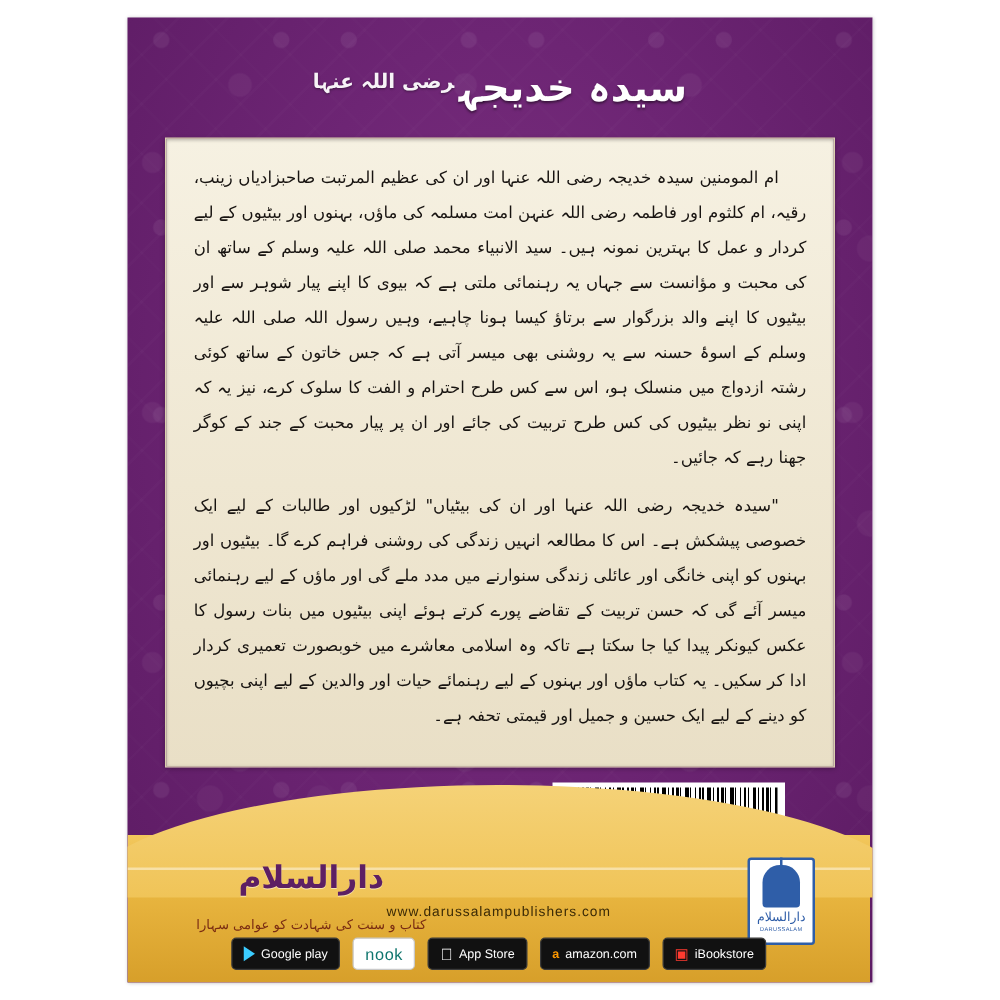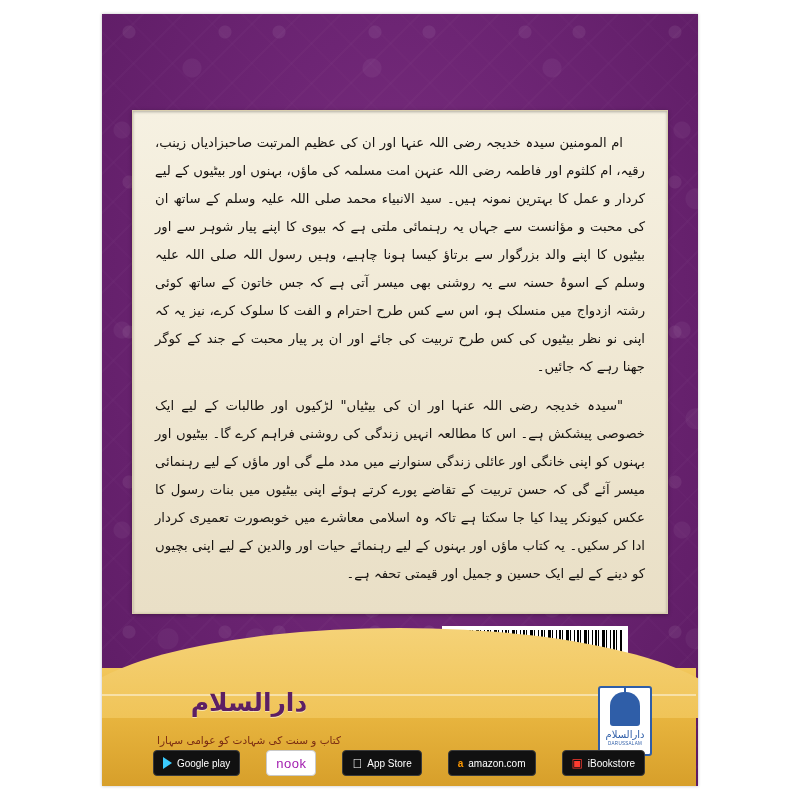--- a/index.html
+++ b/index.html
@@ -258,21 +258,21 @@
   
   .badges {
     position: absolute;
     left: 0;
     right: 0;
     bottom: 6px;
     height: 34px;
     display: flex;
     align-items: center;
     justify-content: center;
-    gap: 26px;
+    gap: 10px;
   }
   .badge {
     height: 26px;
     border-radius: 4px;
     display: flex;
     align-items: center;
     gap: 5px;
     padding: 0 9px;
     box-sizing: border-box;
     font-family: "Liberation Sans", sans-serif;
@@ -293,53 +293,59 @@
     border-left: 9px solid #3bccff;
     border-top: 6px solid transparent;
     border-bottom: 6px solid transparent;
   }
   .badge .apple { font-size: 13px; line-height: 1; }
   .badge .amz { color: #ff9900; font-weight: bold; }
   .badge .bk { color: #ff3b30; font-size: 12px; }
   .badge .nook-text {
     font-family: "Liberation Sans", sans-serif;
     font-size: 13px;
-    color: #a21caf;
+    color: #0f766e;
     letter-spacing: 0.5px;
   }
 </style>
 </head>
 <body>
 
 <div id="page">
 
   <div class="cover">
     <div class="damask"></div>
     <div class="damask2"></div>
 
+    <div class="title-wrap">
+      <div class="book-title">
+        <span>سیدہ خدیجہ</span><span class="honorific">رضی اللہ عنہا</span>
+      </div>
+    </div>
 
     <div class="panel">
       <p class="indent">ام المومنین سیدہ خدیجہ رضی اللہ عنہا اور ان کی عظیم المرتبت صاحبزادیاں زینب، رقیہ، ام کلثوم اور فاطمہ رضی اللہ عنہن امت مسلمہ کی ماؤں، بہنوں اور بیٹیوں کے لیے کردار و عمل کا بہترین نمونہ ہیں۔ سید الانبیاء محمد صلی اللہ علیہ وسلم کے ساتھ ان کی محبت و مؤانست سے جہاں یہ رہنمائی ملتی ہے کہ بیوی کا اپنے پیار شوہر سے اور بیٹیوں کا اپنے والد بزرگوار سے برتاؤ کیسا ہونا چاہیے، وہیں رسول اللہ صلی اللہ علیہ وسلم کے اسوۂ حسنہ سے یہ روشنی بھی میسر آتی ہے کہ جس خاتون کے ساتھ کوئی رشتہ ازدواج میں منسلک ہو، اس سے کس طرح احترام و الفت کا سلوک کرے، نیز یہ کہ اپنی نو نظر بیٹیوں کی کس طرح تربیت کی جائے اور ان پر پیار محبت کے جند کے کوگر جھنا رہے کہ جائیں۔</p>
       <p class="indent last">"سیدہ خدیجہ رضی اللہ عنہا اور ان کی بیٹیاں" لڑکیوں اور طالبات کے لیے ایک خصوصی پیشکش ہے۔ اس کا مطالعہ انہیں زندگی کی روشنی فراہم کرے گا۔ بیٹیوں اور بہنوں کو اپنی خانگی اور عائلی زندگی سنوارنے میں مدد ملے گی اور ماؤں کے لیے رہنمائی میسر آئے گی کہ حسن تربیت کے تقاضے پورے کرتے ہوئے اپنی بیٹیوں میں بنات رسول کا عکس کیونکر پیدا کیا جا سکتا ہے تاکہ وہ اسلامی معاشرے میں خوبصورت تعمیری کردار ادا کر سکیں۔ یہ کتاب ماؤں اور بہنوں کے لیے رہنمائے حیات اور والدین کے لیے اپنی بچیوں کو دینے کے لیے ایک حسین و جمیل اور قیمتی تحفہ ہے۔</p>
     </div>
 
     <div class="barcode-box">
       <div class="barcode-bars"></div>
       <div class="barcode-num">9 786035 003339</div>
     </div>
 
     <div class="gold-band">
       <div class="band-curve"></div>
       <div class="band-line"></div>
 
       <div class="pub-logo">
         <div class="pub-name">دارالسلام</div>
         <div class="pub-tag">کتاب و سنت کی شہادت کو عوامی سہارا</div>
       </div>
 
+      <div class="website">www.darussalampublishers.com</div>
 
       <div class="seal">
         <div class="dome"></div>
         <div class="seal-word">دارالسلام</div>
         <div class="seal-sub">DARUSSALAM</div>
       </div>
 
       <div class="badges">
         <div class="badge">
           <span class="gp"></span>

